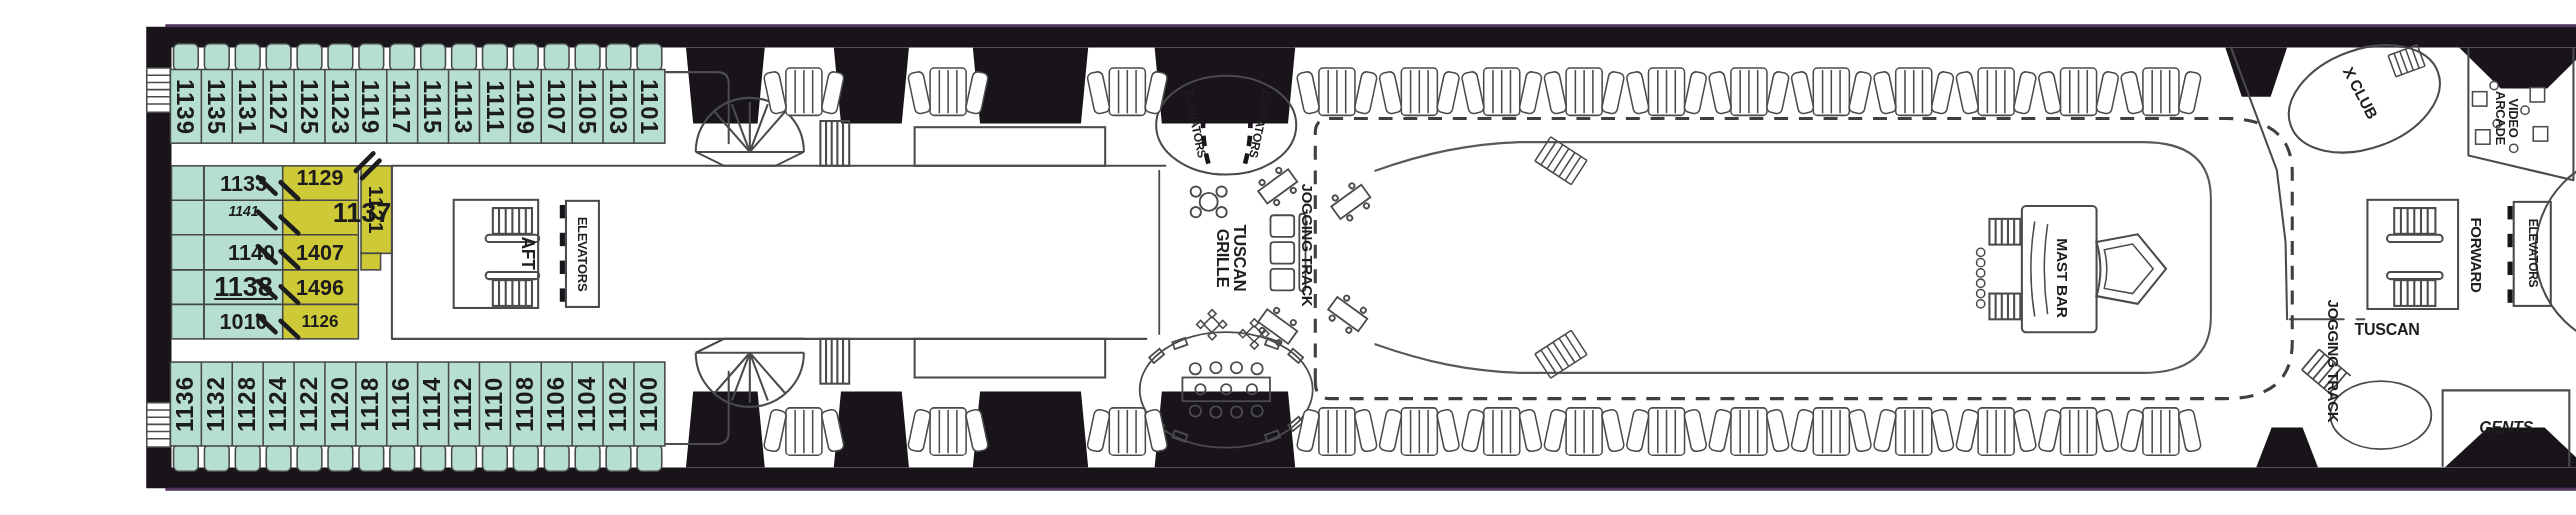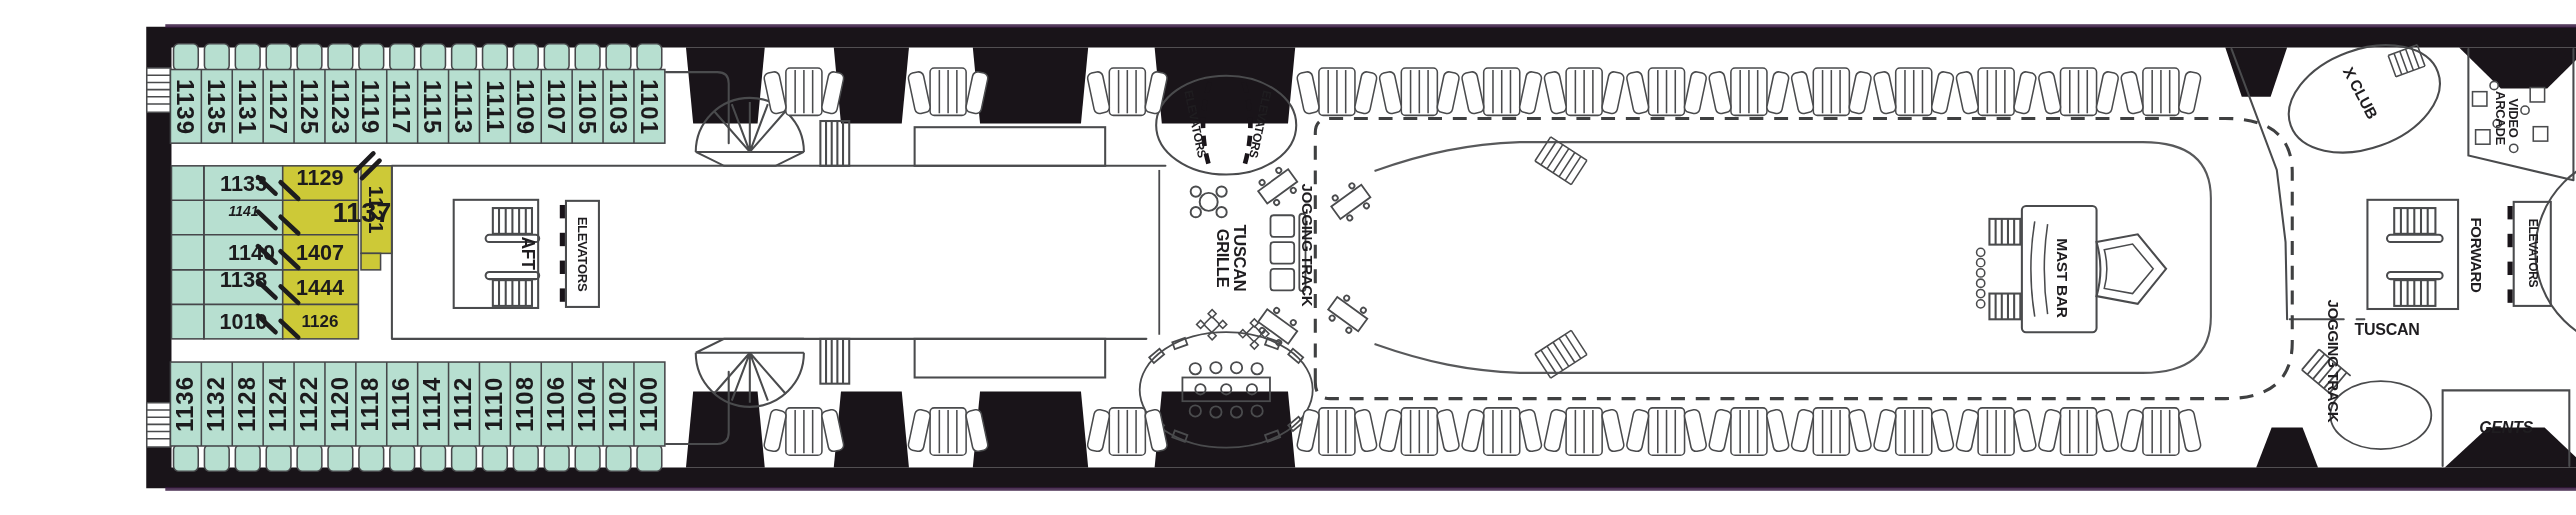--- a/index.html
+++ b/index.html
@@ -579,26 +579,26 @@
 <div class="cab" style="left:603px;top:362px;width:31px;height:84px;font-size:24px;">
       <span class="rm90">1102</span>
     </div>
 <div class="cab" style="left:634px;top:362px;width:31px;height:84px;font-size:24px;">
       <span class="rm90">1100</span>
     </div>
 
 <div class="cab" style="left:204px;top:166px;width:79px;height:35px;font-size:21.6px;">1133</div>
 <div class="cab" style="left:204px;top:200px;width:79px;height:22px;font-size:14px;font-style:italic;">1141</div>
 <div class="cab" style="left:204px;top:235px;width:79px;height:35px;font-size:21.6px;margin-left:8px;">1140</div>
-<div class="cab" style="left:204px;top:270px;width:79px;height:20px;font-size:22px;">1138</div>
+<div class="cab" style="left:204px;top:270px;width:79px;height:35px;font-size:27px;text-decoration:underline;">1138</div>
 <div class="cab" style="left:204px;top:304px;width:79px;height:35px;font-size:21.6px;">1010</div>
 <div class="cab" style="left:282px;top:166px;width:76px;height:24px;font-size:21.6px;">1129</div>
 <div class="cab" style="left:282px;top:200px;width:76px;height:26px;font-size:27px;margin-left:42px;">1137</div>
 <div class="cab" style="left:282px;top:235px;width:76px;height:35px;font-size:21.6px;">1407</div>
-<div class="cab" style="left:282px;top:270px;width:76px;height:35px;font-size:21.6px;">1444</div>
+<div class="cab" style="left:282px;top:270px;width:76px;height:35px;font-size:21.6px;">1496</div>
 <div class="cab" style="left:282px;top:304px;width:76px;height:35px;font-size:17px;">1126</div>
 <div class="cab" style="left:361px;top:166px;width:31px;height:88px;font-size:20.6px;">
       <span class="r90">1121</span>
     </div>
 
 <div class="lbl" style="left:528px;top:253px;font-size:17.5px;transform:translate(-50%,-50%) rotate(90deg);">AFT</div>
 <div class="lbl" style="left:582px;top:254px;font-size:13px;transform:translate(-50%,-50%) rotate(90deg);">ELEVATORS</div>
 <div class="lbl" style="left:1195px;top:124px;font-size:12px;transform:translate(-50%,-50%) rotate(78deg);">ELEVATORS</div>
 <div class="lbl" style="left:1260px;top:124px;font-size:12px;transform:translate(-50%,-50%) rotate(102deg);">ELEVATORS</div>
 <div class="lbl wrap" style="left:1231px;top:258px;width:70px;font-size:16.5px;transform:translate(-50%,-50%) rotate(90deg);">TUSCAN GRILLE</div>

